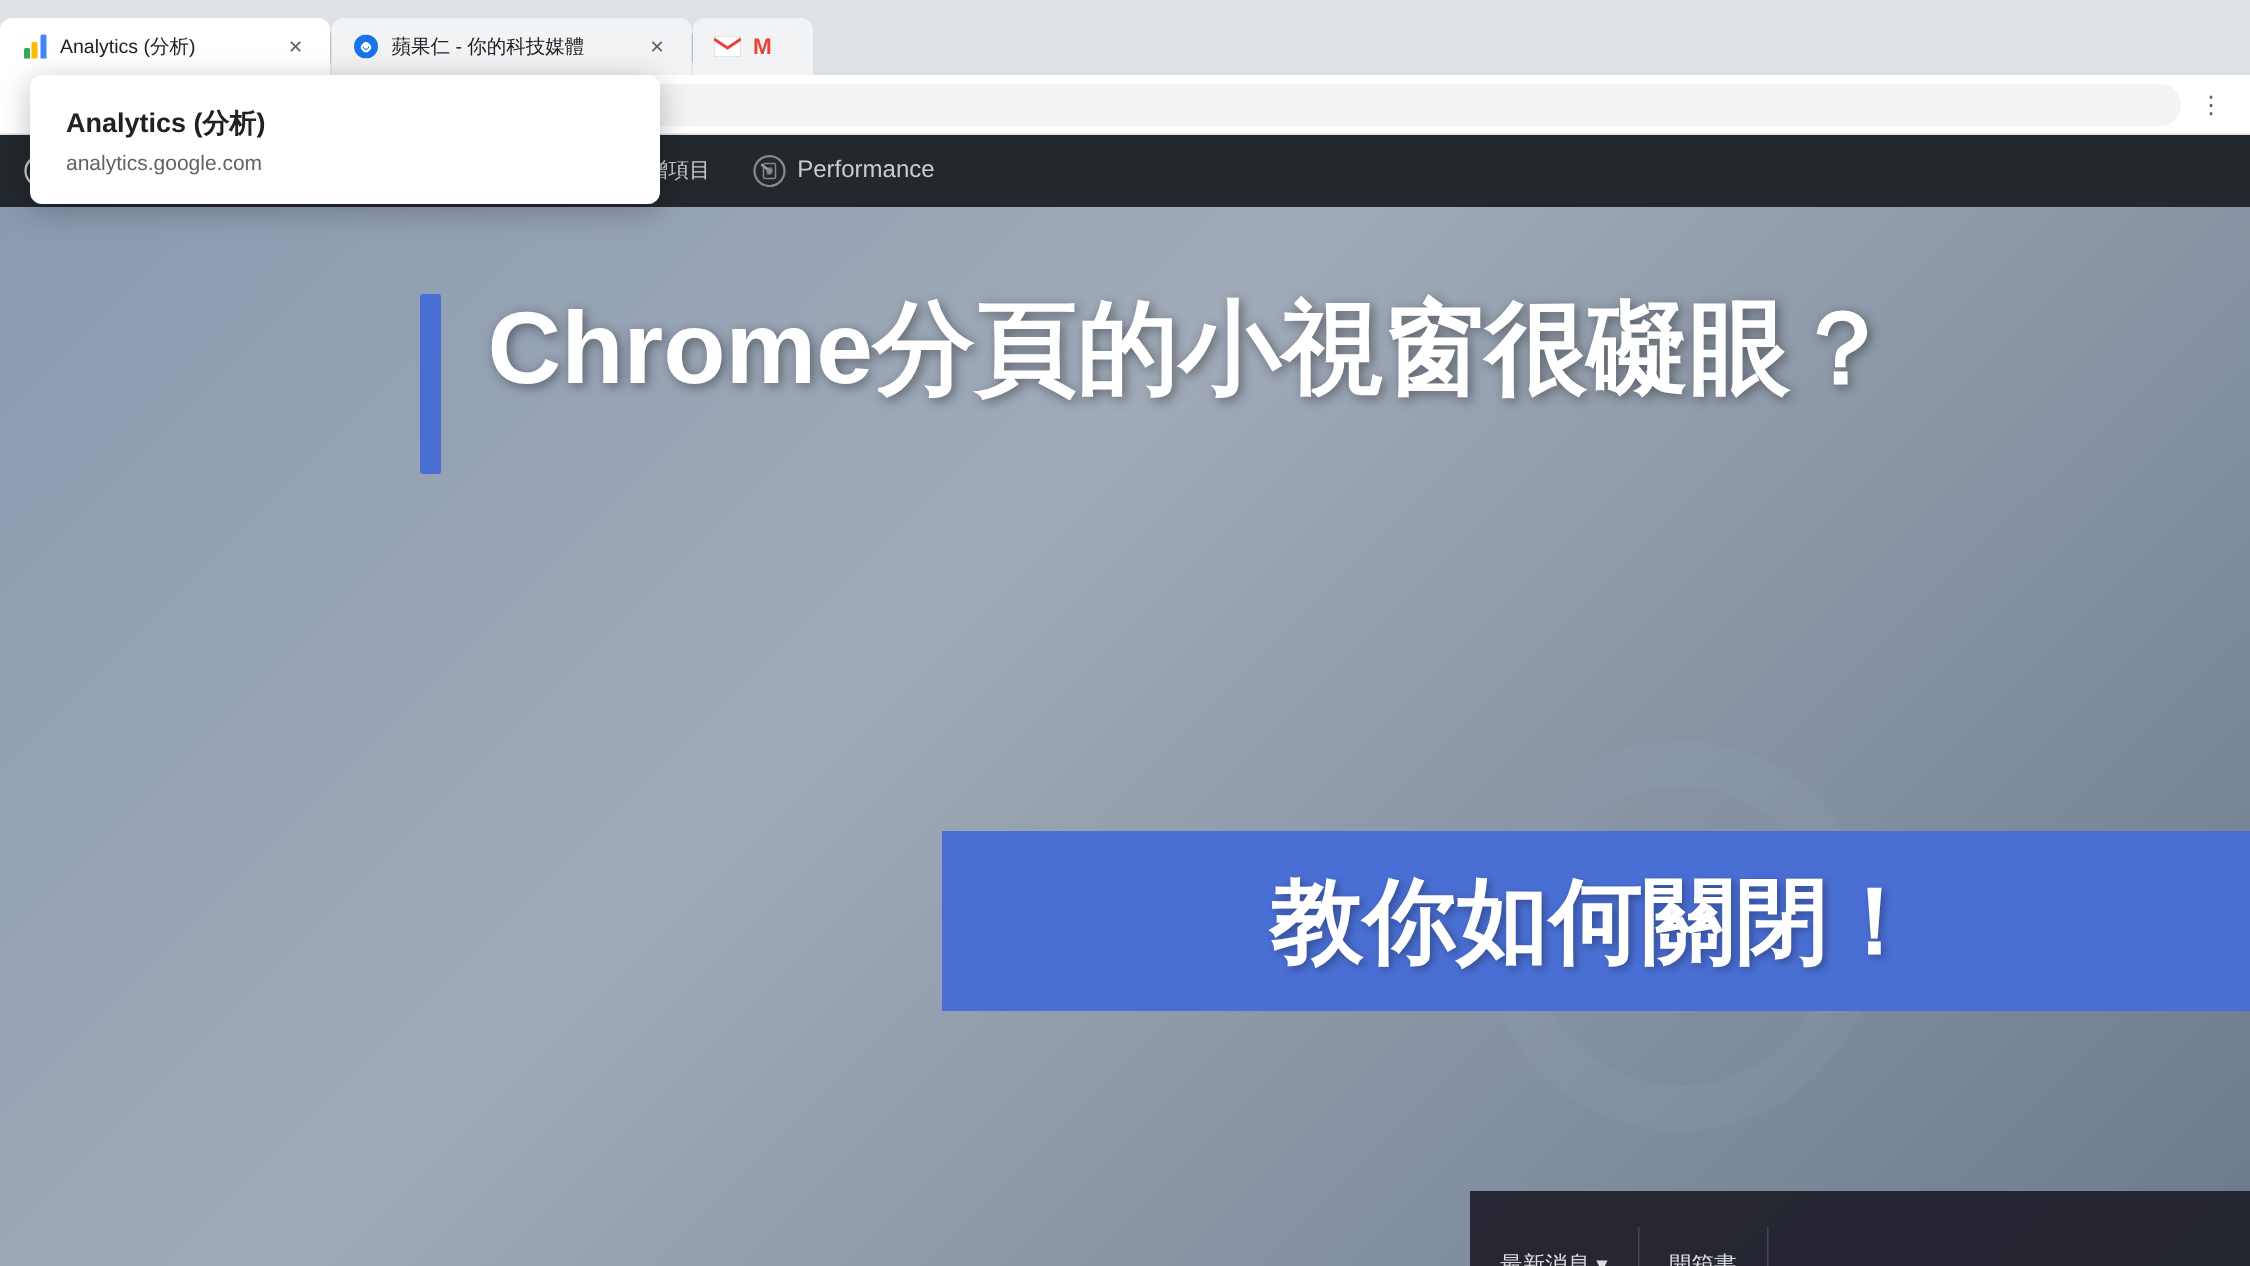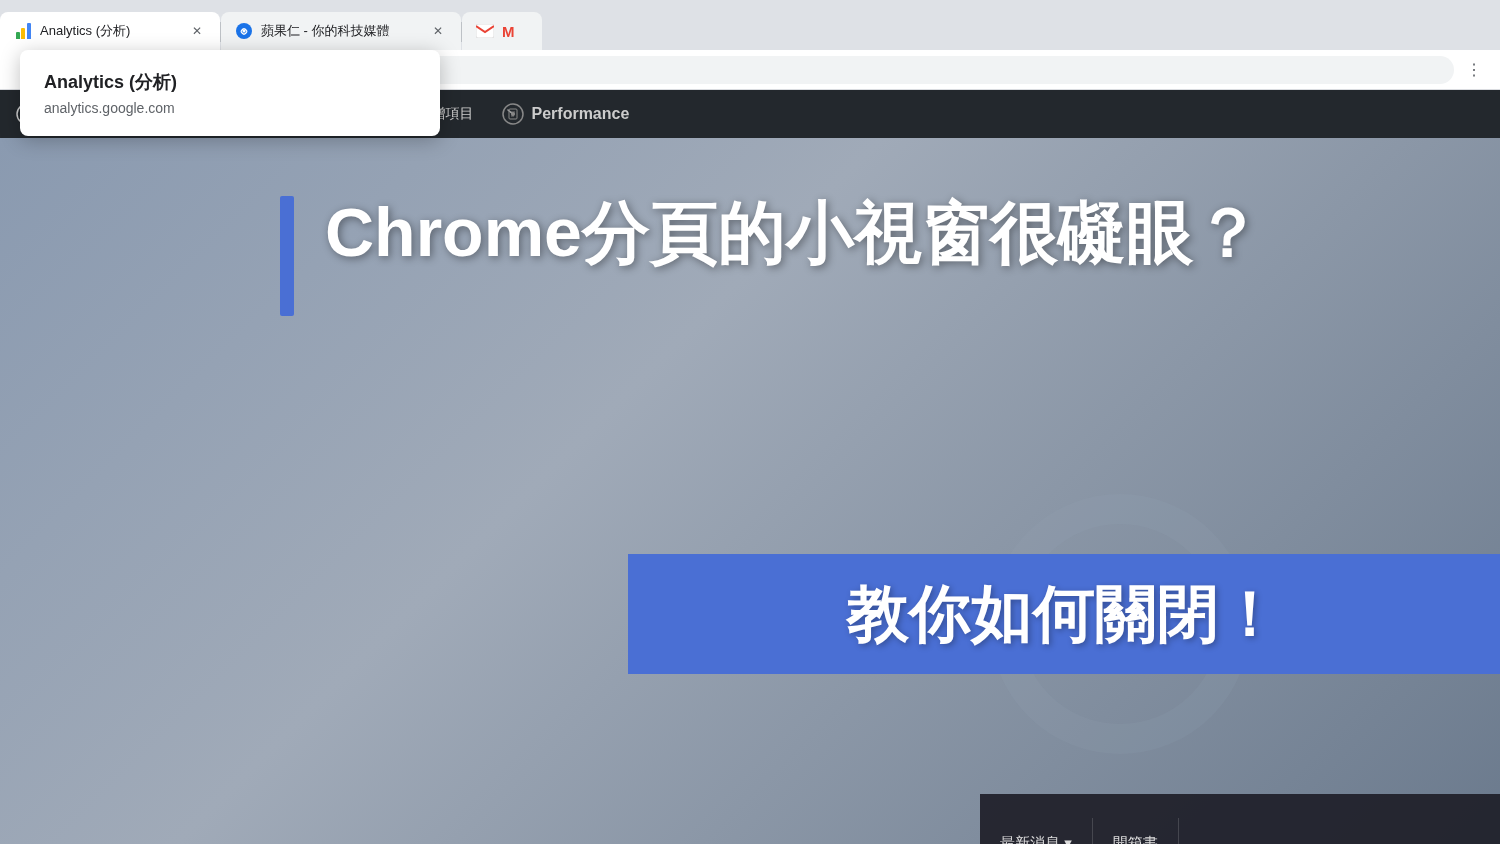--- a/index.html
+++ b/index.html
@@ -549,21 +549,21 @@
         <circle cx="11" cy="11" r="10" fill="none" stroke="#888" stroke-width="1.5"></circle>
         <path d="M11 11 L6 7" stroke="#aaa" stroke-width="1.5" stroke-linecap="round"></path>
         <circle cx="11" cy="11" r="2" fill="#888"></circle>
 
         <rect x="7" y="6" width="8" height="10" rx="1" fill="none" stroke="#888" stroke-width="1"></rect>
         <line x1="9" y1="9" x2="13" y2="9" stroke="#888" stroke-width="0.8"></line>
         <line x1="9" y1="11" x2="13" y2="11" stroke="#888" stroke-width="0.8"></line>
         <line x1="9" y1="13" x2="12" y2="13" stroke="#888" stroke-width="0.8"></line>
       </svg>
     </div>
-    <span style="font-size:16px; font-weight:700; color:#cccccc;">Performance</span>
+    <span style="font-size:16px; font-weight:400; color:#cccccc;">Performance</span>
   </div>
 
 </div>
 
 <div class="main-content">
   <div class="article-image">
 
     <div class="watermark">
       <div class="watermark-circle"></div>
     </div>

